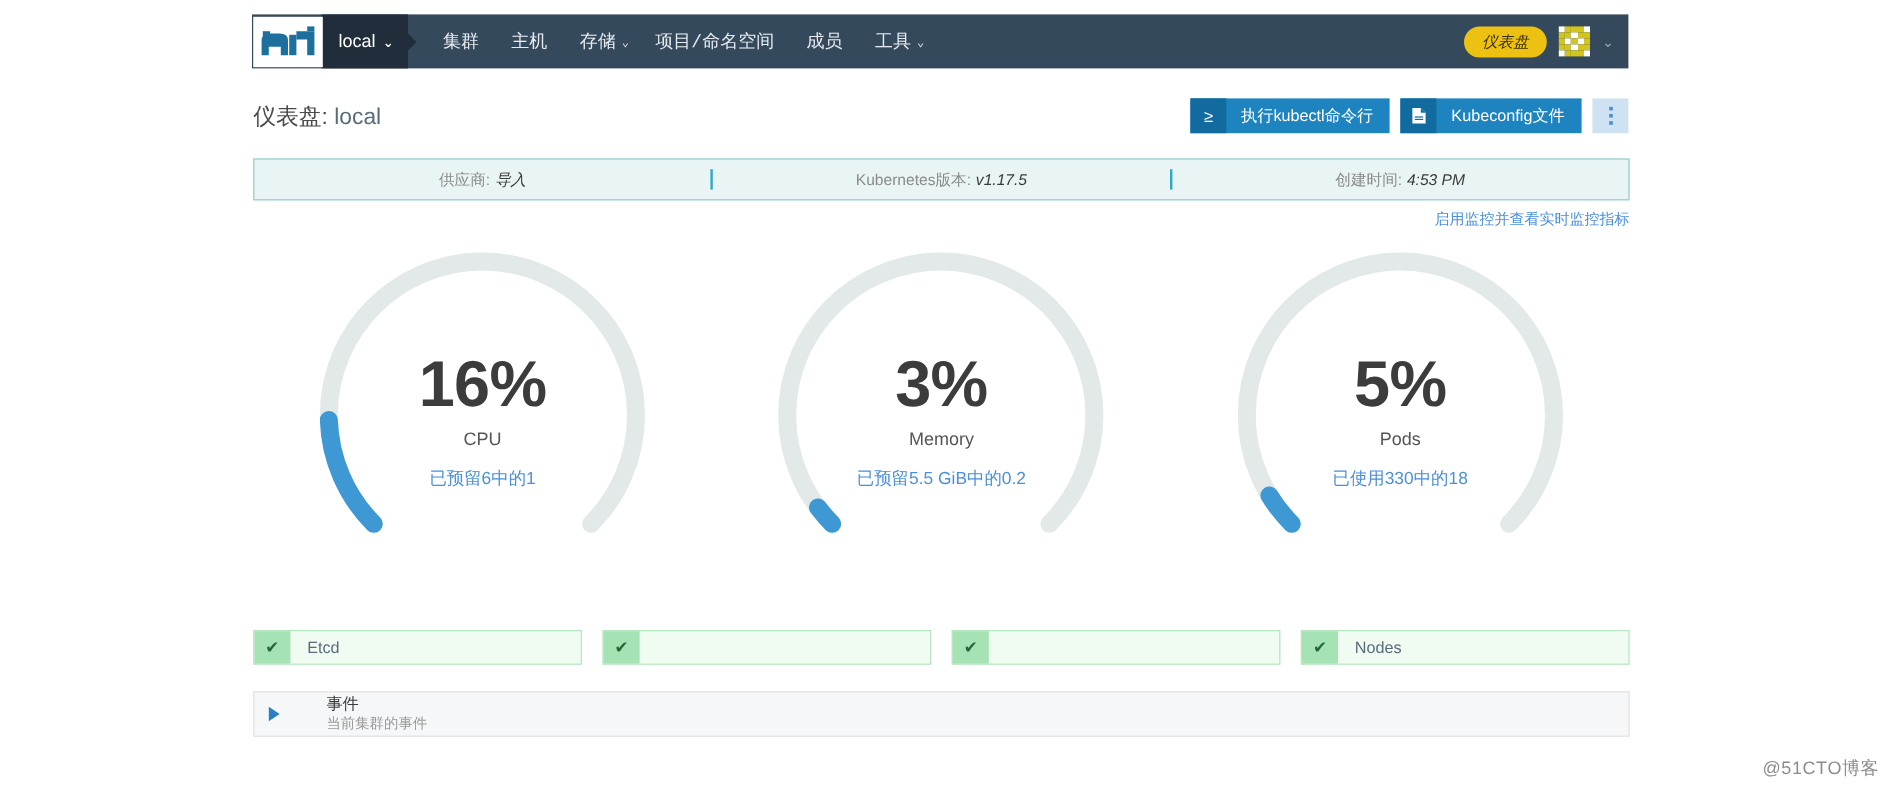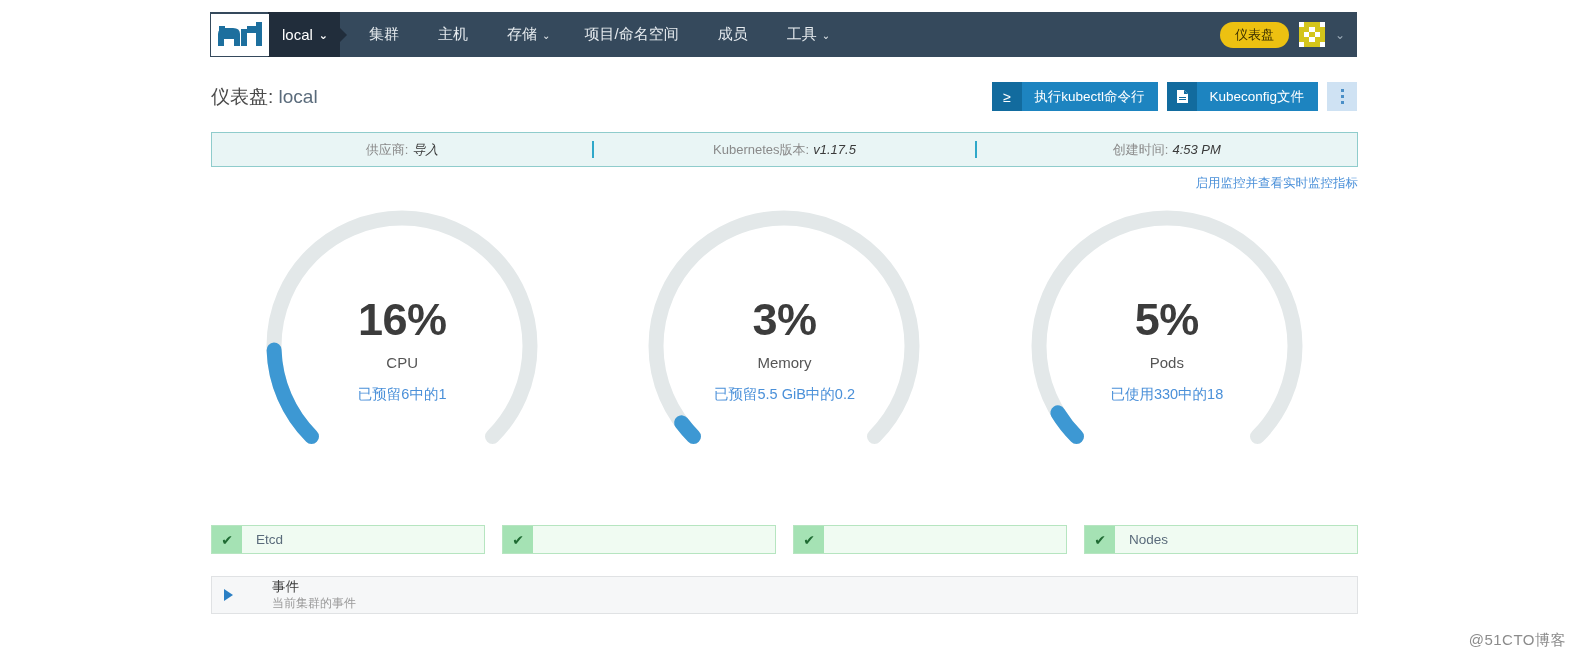--- a/index.html
+++ b/index.html
@@ -38,38 +38,38 @@
     cursor: pointer;
   }
   .cluster-pill .caret { font-size: 11px; font-weight: bold; position: relative; top: 1px; }
   .cluster-pill:after {
     content: ""; position: absolute; right: -7px; top: 50%;
     transform: translateY(-50%);
     border-top: 7px solid transparent;
     border-bottom: 7px solid transparent;
     border-left: 7px solid #212D3B;
   }
-  .nav-items { display: flex; align-items: flex-end; margin-left: 18px; gap: 12px; }
+  .nav-items { display: flex; align-items: flex-end; margin-left: 18px; gap: 0; font-family: Liberation Mono, monospace; }
   .nav-item {
     color: #E6EBEF; font-size: 15px;
     padding: 0 11px; height: 45px;
     display: flex; align-items: center; gap: 5px;
     cursor: pointer; white-space: nowrap;
   }
   .nav-item .caret { font-size: 10px; position: relative; top: 1px; }
   .nav-right {
     margin-left: auto; display: flex; align-items: center;
     gap: 10px; padding-right: 12px;
   }
   .badge-pill {
     background: #EDC111; color: #3A3000;
     border-radius: 14px; height: 26px;
     padding: 0 15px;
     display: flex; align-items: center;
-    font-size: 13px; cursor: pointer;
+    font-size: 13px; cursor: pointer; font-style: italic;
   }
   .avatar {
     width: 26px; height: 26px;
     display: grid; grid-template-columns: repeat(5,1fr); grid-template-rows: repeat(5,1fr);
     cursor: pointer;
   }
   .avatar i { display: block; }
   .avatar-caret { color: #9BAAB7; font-size: 12px; cursor: pointer; }
 
   
@@ -137,21 +137,21 @@
     flex: 1; position: relative;
     display: flex; align-items: center; justify-content: center;
   }
   .gauge svg { position: absolute; left: 50%; top: 0; transform: translateX(-50%); }
   .gauge-text {
     position: relative; z-index: 2;
     text-align: center;
     margin-top: 18px;
   }
   .gauge-pct {
-    font-size: 45px; font-weight: bold; color: #3C3C3C;
+    font-size: 54px; font-weight: bold; color: #3C3C3C;
     line-height: 1.05; letter-spacing: -0.5px;
   }
   .gauge-label { font-size: 15px; color: #555555; margin-top: 10px; }
   .gauge-sub { font-size: 14.5px; color: #4A90D9; margin-top: 14px; cursor: pointer; }
 
   
   .status-row {
     position: absolute; left: 211px; top: 525px;
     width: 1147px; height: 29px;
     display: flex; gap: 17px;

